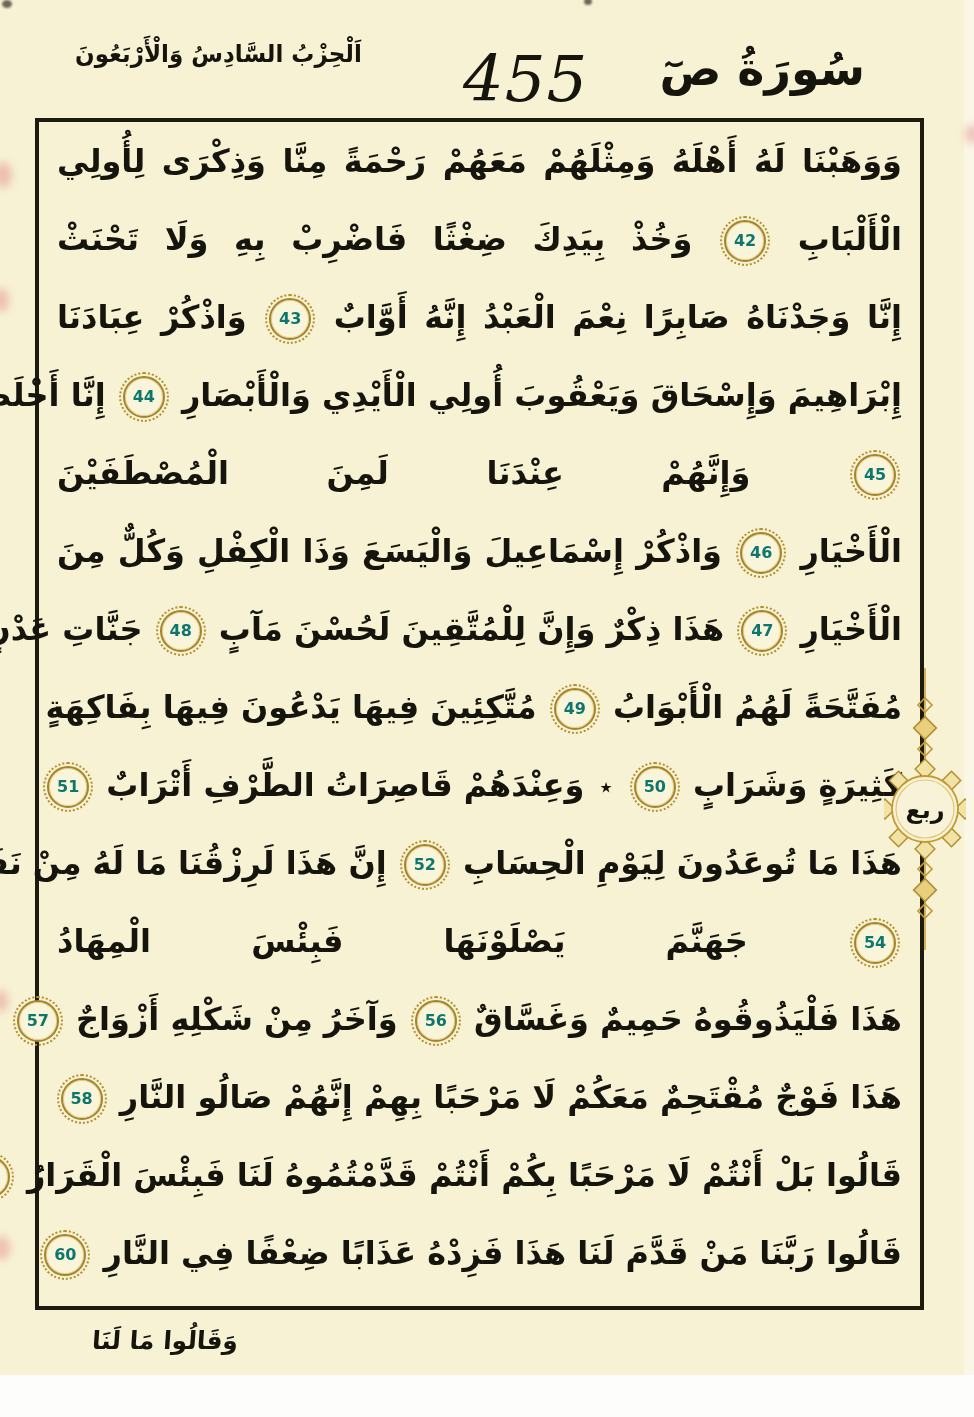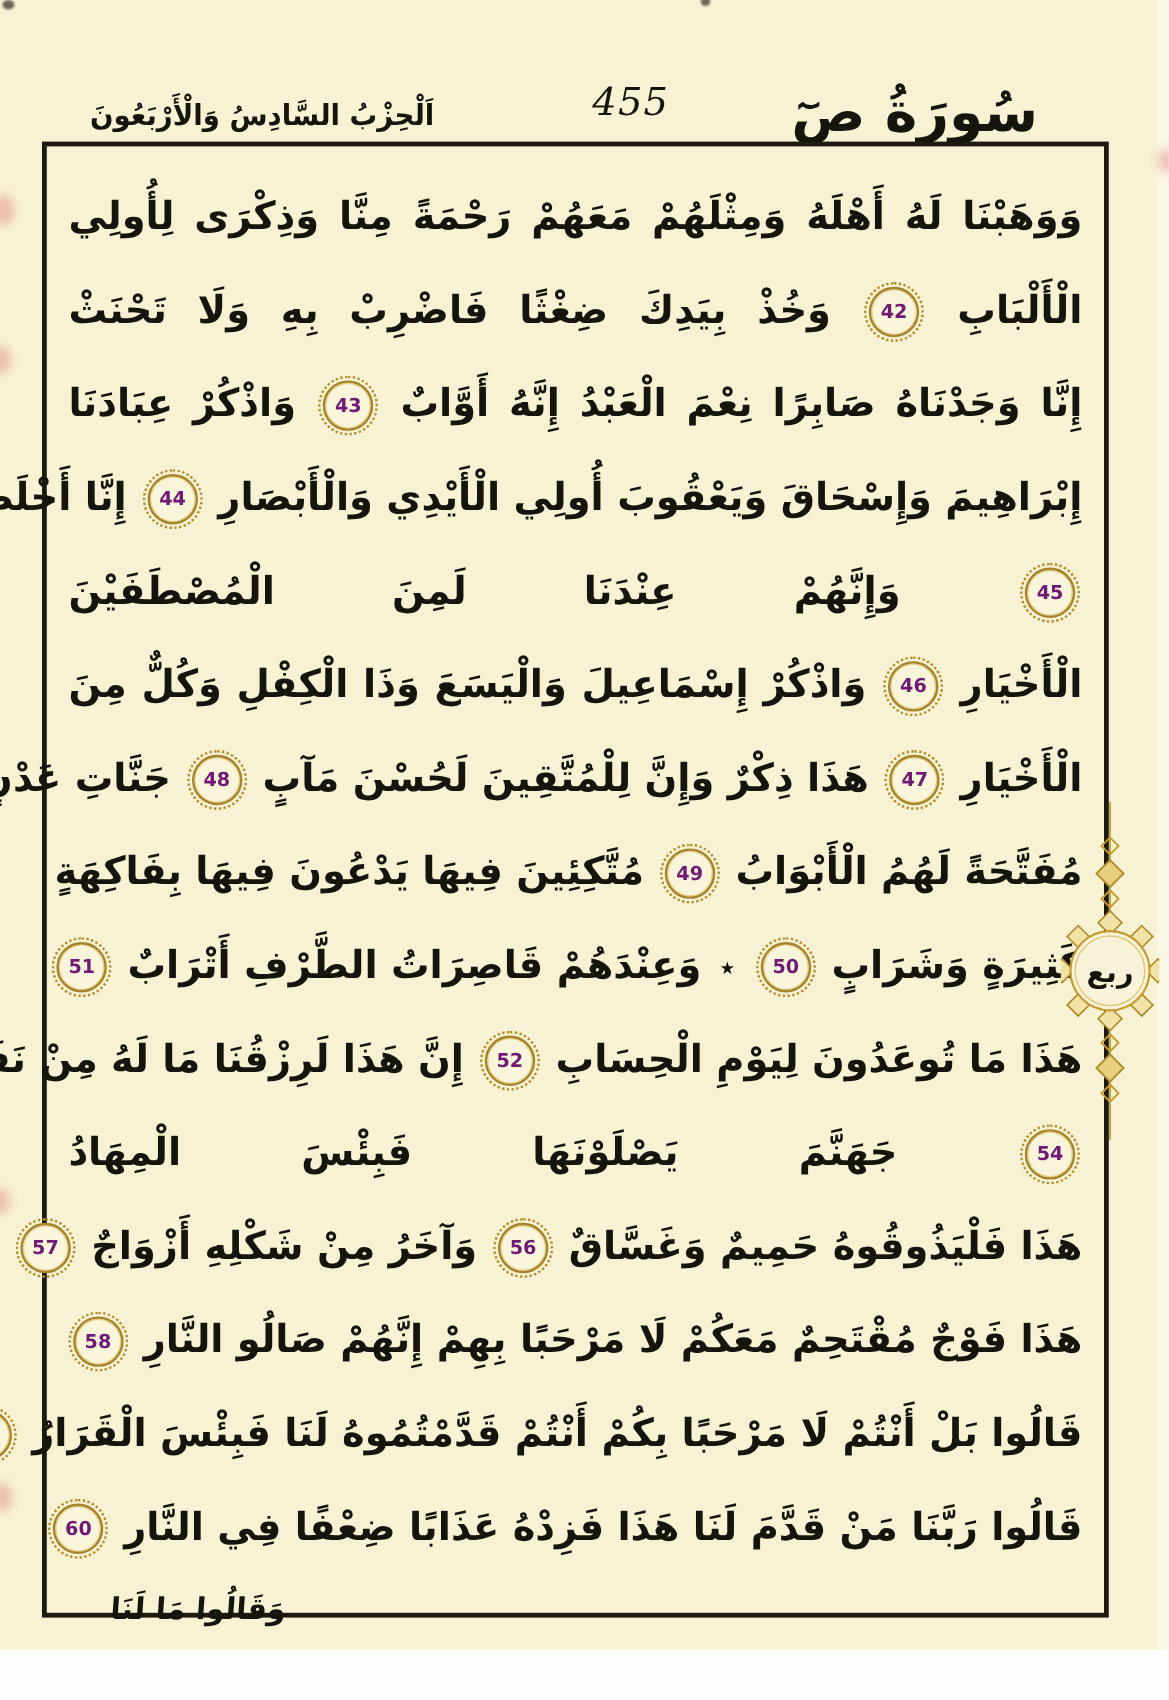--- a/index.html
+++ b/index.html
@@ -10,57 +10,57 @@
     color:#16150d;
   }
   
   .bottom-band{position:absolute;left:0;right:0;bottom:0;height:42px;background:#fdfdfb;}
   .edge-strip{position:absolute;top:0;bottom:42px;right:0;width:10px;background:#faf8ea;opacity:.8;}
   .smudge{position:absolute;border-radius:50%;filter:blur(4px);}
   .smudge.pink{background:#e5958f;opacity:.55;}
   .smudge.dark{background:#4a4438;opacity:.8;filter:blur(1px);}
   
   .header{position:absolute;top:42px;left:35px;width:853px;height:74px;
-    display:flex;align-items:flex-end;justify-content:space-between;gap:26px;}
+    display:flex;justify-content:space-between;gap:26px;}
   .hizb-label{
     font-size:23px;font-weight:bold;transform:scaleY(1.05);
     margin-left:40px;margin-bottom:6px;direction:rtl;white-space:nowrap;
   }
   .page-number{
     font-family:"DejaVu Serif",serif;font-style:italic;
-    font-size:32px;letter-spacing:1px;margin-bottom:12px;margin-left:30px;
+    font-size:64px;letter-spacing:1px;margin-bottom:12px;margin-left:30px;
   }
   .surah-label{
     font-size:46px;font-weight:bold;direction:rtl;white-space:nowrap;
     margin-right:23px;margin-bottom:-4px;
   }
   
   .text-frame{
     position:absolute;left:35px;top:118px;width:845px;height:1184px;
     border:4px solid #1d1b10;background:transparent;
-    padding:19px 18px;box-sizing:content-box;
+    padding:0 18px;box-sizing:content-box;
   }
   .quran-line{
     height:78px;line-height:78px;direction:rtl;
     text-align:justify;text-align-last:justify;white-space:nowrap;
     font-size:32px;font-weight:bold;overflow:visible;
   }
   .ayah-text{letter-spacing:.5px;}
   .verse-badge{
     display:inline-flex;align-items:center;justify-content:center;
     width:38px;height:38px;border-radius:50%;
     border:2px solid #a5842a;
     outline:2px dotted #b3902f;outline-offset:2px;
     box-shadow:inset 0 0 0 1px #e4cf8d;
     vertical-align:middle;margin:0 6px;
     background:#f9f5da;
   }
   .verse-badge .num{
     font-size:16px;font-weight:bold;letter-spacing:0;
-    font-family:"DejaVu Sans",sans-serif;line-height:1;color:#701a75;
+    font-family:"DejaVu Sans",sans-serif;line-height:1;color:#0f766e;
     direction:ltr;
   }
   .rub-star{font-size:24px;vertical-align:middle;margin:0 4px;color:#14120a;}
   
   .margin-ornament{position:absolute;left:884px;top:668px;width:82px;height:282px;}
   .rub-label-svg{font-size:24px;font-weight:bold;}
   
   .catchword{
     position:absolute;left:92px;top:1326px;direction:rtl;
     font-size:25px;font-weight:bold;transform:skewX(-4deg);

